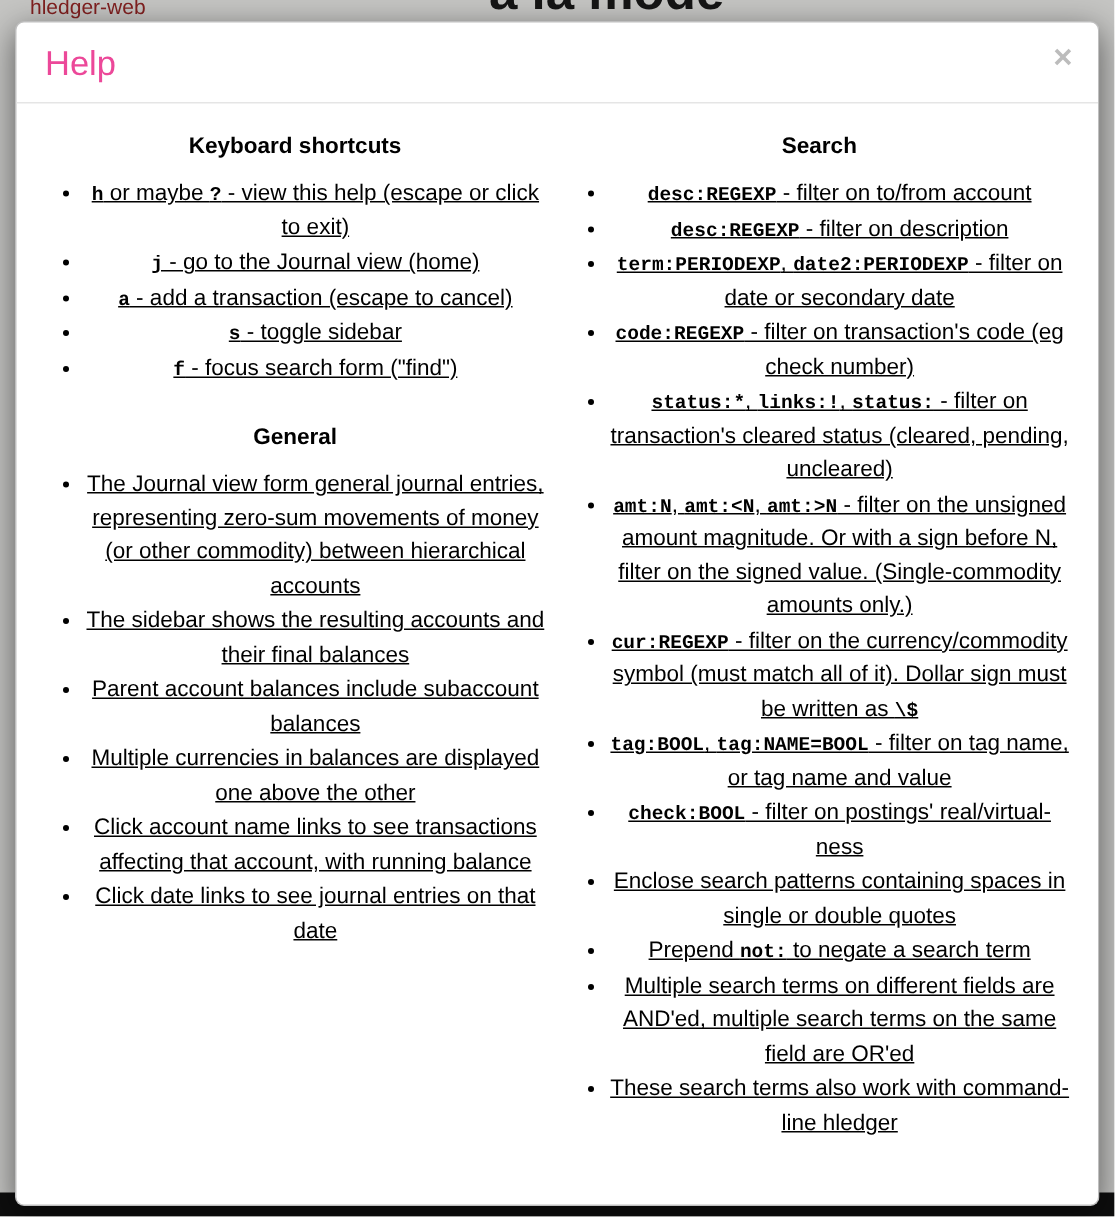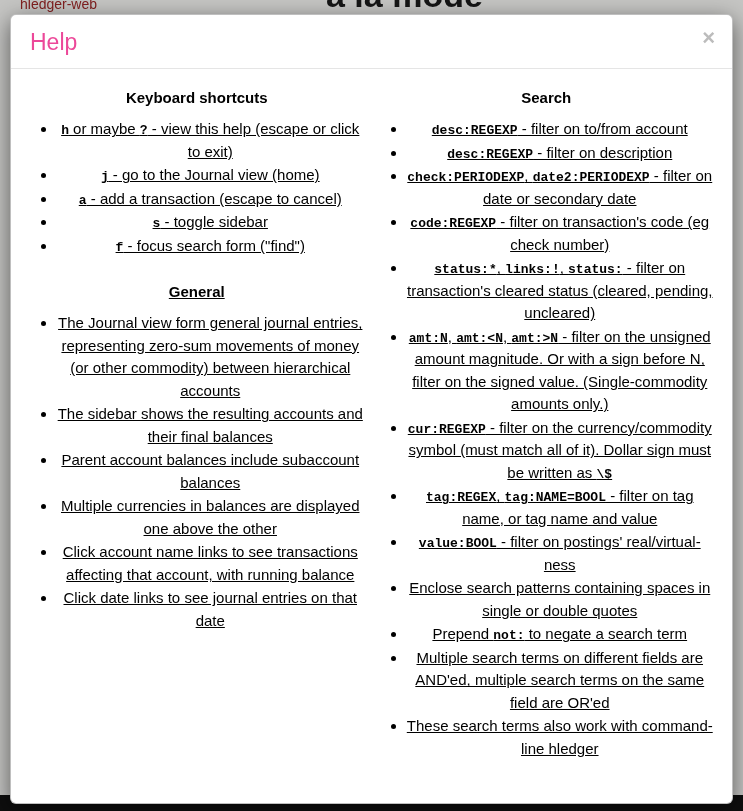--- a/index.html
+++ b/index.html
@@ -37,21 +37,21 @@
     float:right; background:none; border:0; cursor:pointer;
     font-family:inherit; font-size:22px; font-weight:bold; line-height:18px;
     color:#bcbcbc; padding:0 2px;
   }
   .modal-title { font-size:23px; font-weight:500; color:#ec4899; line-height:1.15; }
 
   .modal-body { padding:20px 19px 42px 19px; display:flex; gap:16px;text-align:center; }
   .col { flex:1 1 0; min-width:0; }
 
   .sec-heading { font-size:15px; font-weight:bold; color:#000; margin:0 0 12px 0; }
-  section.second .sec-heading { margin-top:26px;text-decoration:underline; }
+  section.second .sec-heading { margin-top:26px; }
 
   ul.help-list {
     margin:0; padding-left:27px;
     font-size:15px; line-height:1.5; color:#000;
     list-style:disc outside;
     text-decoration:underline;
   }
   ul.help-list li { margin:0 0 1px 0; }
 
   code {
@@ -100,27 +100,27 @@
             <li>Click date links to see journal entries on that date</li>
           </ul>
       </section>
     </div>
     <div class="col">
       <section>
         <h4 class="sec-heading">Search</h4>
         <ul class="help-list">
             <li><code>desc:REGEXP</code> - filter on to/from account</li>
             <li><code>desc:REGEXP</code> - filter on description</li>
-            <li><code>check:PERIODEXP</code>, <code>date2:PERIODEXP</code> - filter on date or secondary date</li>
+            <li><code>term:PERIODEXP</code>, <code>date2:PERIODEXP</code> - filter on date or secondary date</li>
             <li><code>code:REGEXP</code> - filter on transaction's code (eg check number)</li>
             <li><code>status:*</code>, <code>links:!</code>, <code>status:</code> - filter on transaction's cleared status (cleared, pending, uncleared)</li>
             <li><code>amt:N</code>, <code>amt:&lt;N</code>, <code>amt:&gt;N</code> - filter on the unsigned amount magnitude. Or with a sign before N, filter on the signed value. (Single-commodity amounts only.)</li>
             <li><code>cur:REGEXP</code> - filter on the currency/commodity symbol (must match all of it). Dollar sign must be written as <code>\$</code></li>
-            <li><code>tag:REGEX</code>, <code>tag:NAME=BOOL</code> - filter on tag name, or tag name and value</li>
-            <li><code>value:BOOL</code> - filter on postings' real/virtual-ness</li>
+            <li><code>tag:BOOL</code>, <code>tag:NAME=BOOL</code> - filter on tag name, or tag name and value</li>
+            <li><code>check:BOOL</code> - filter on postings' real/virtual-ness</li>
             <li>Enclose search patterns containing spaces in single or double quotes</li>
             <li>Prepend <code>not:</code> to negate a search term</li>
             <li>Multiple search terms on different fields are AND'ed, multiple search terms on the same field are OR'ed</li>
             <li>These search terms also work with command-line hledger</li>
           </ul>
       </section>
     </div>
   </div>
 </div>
 

